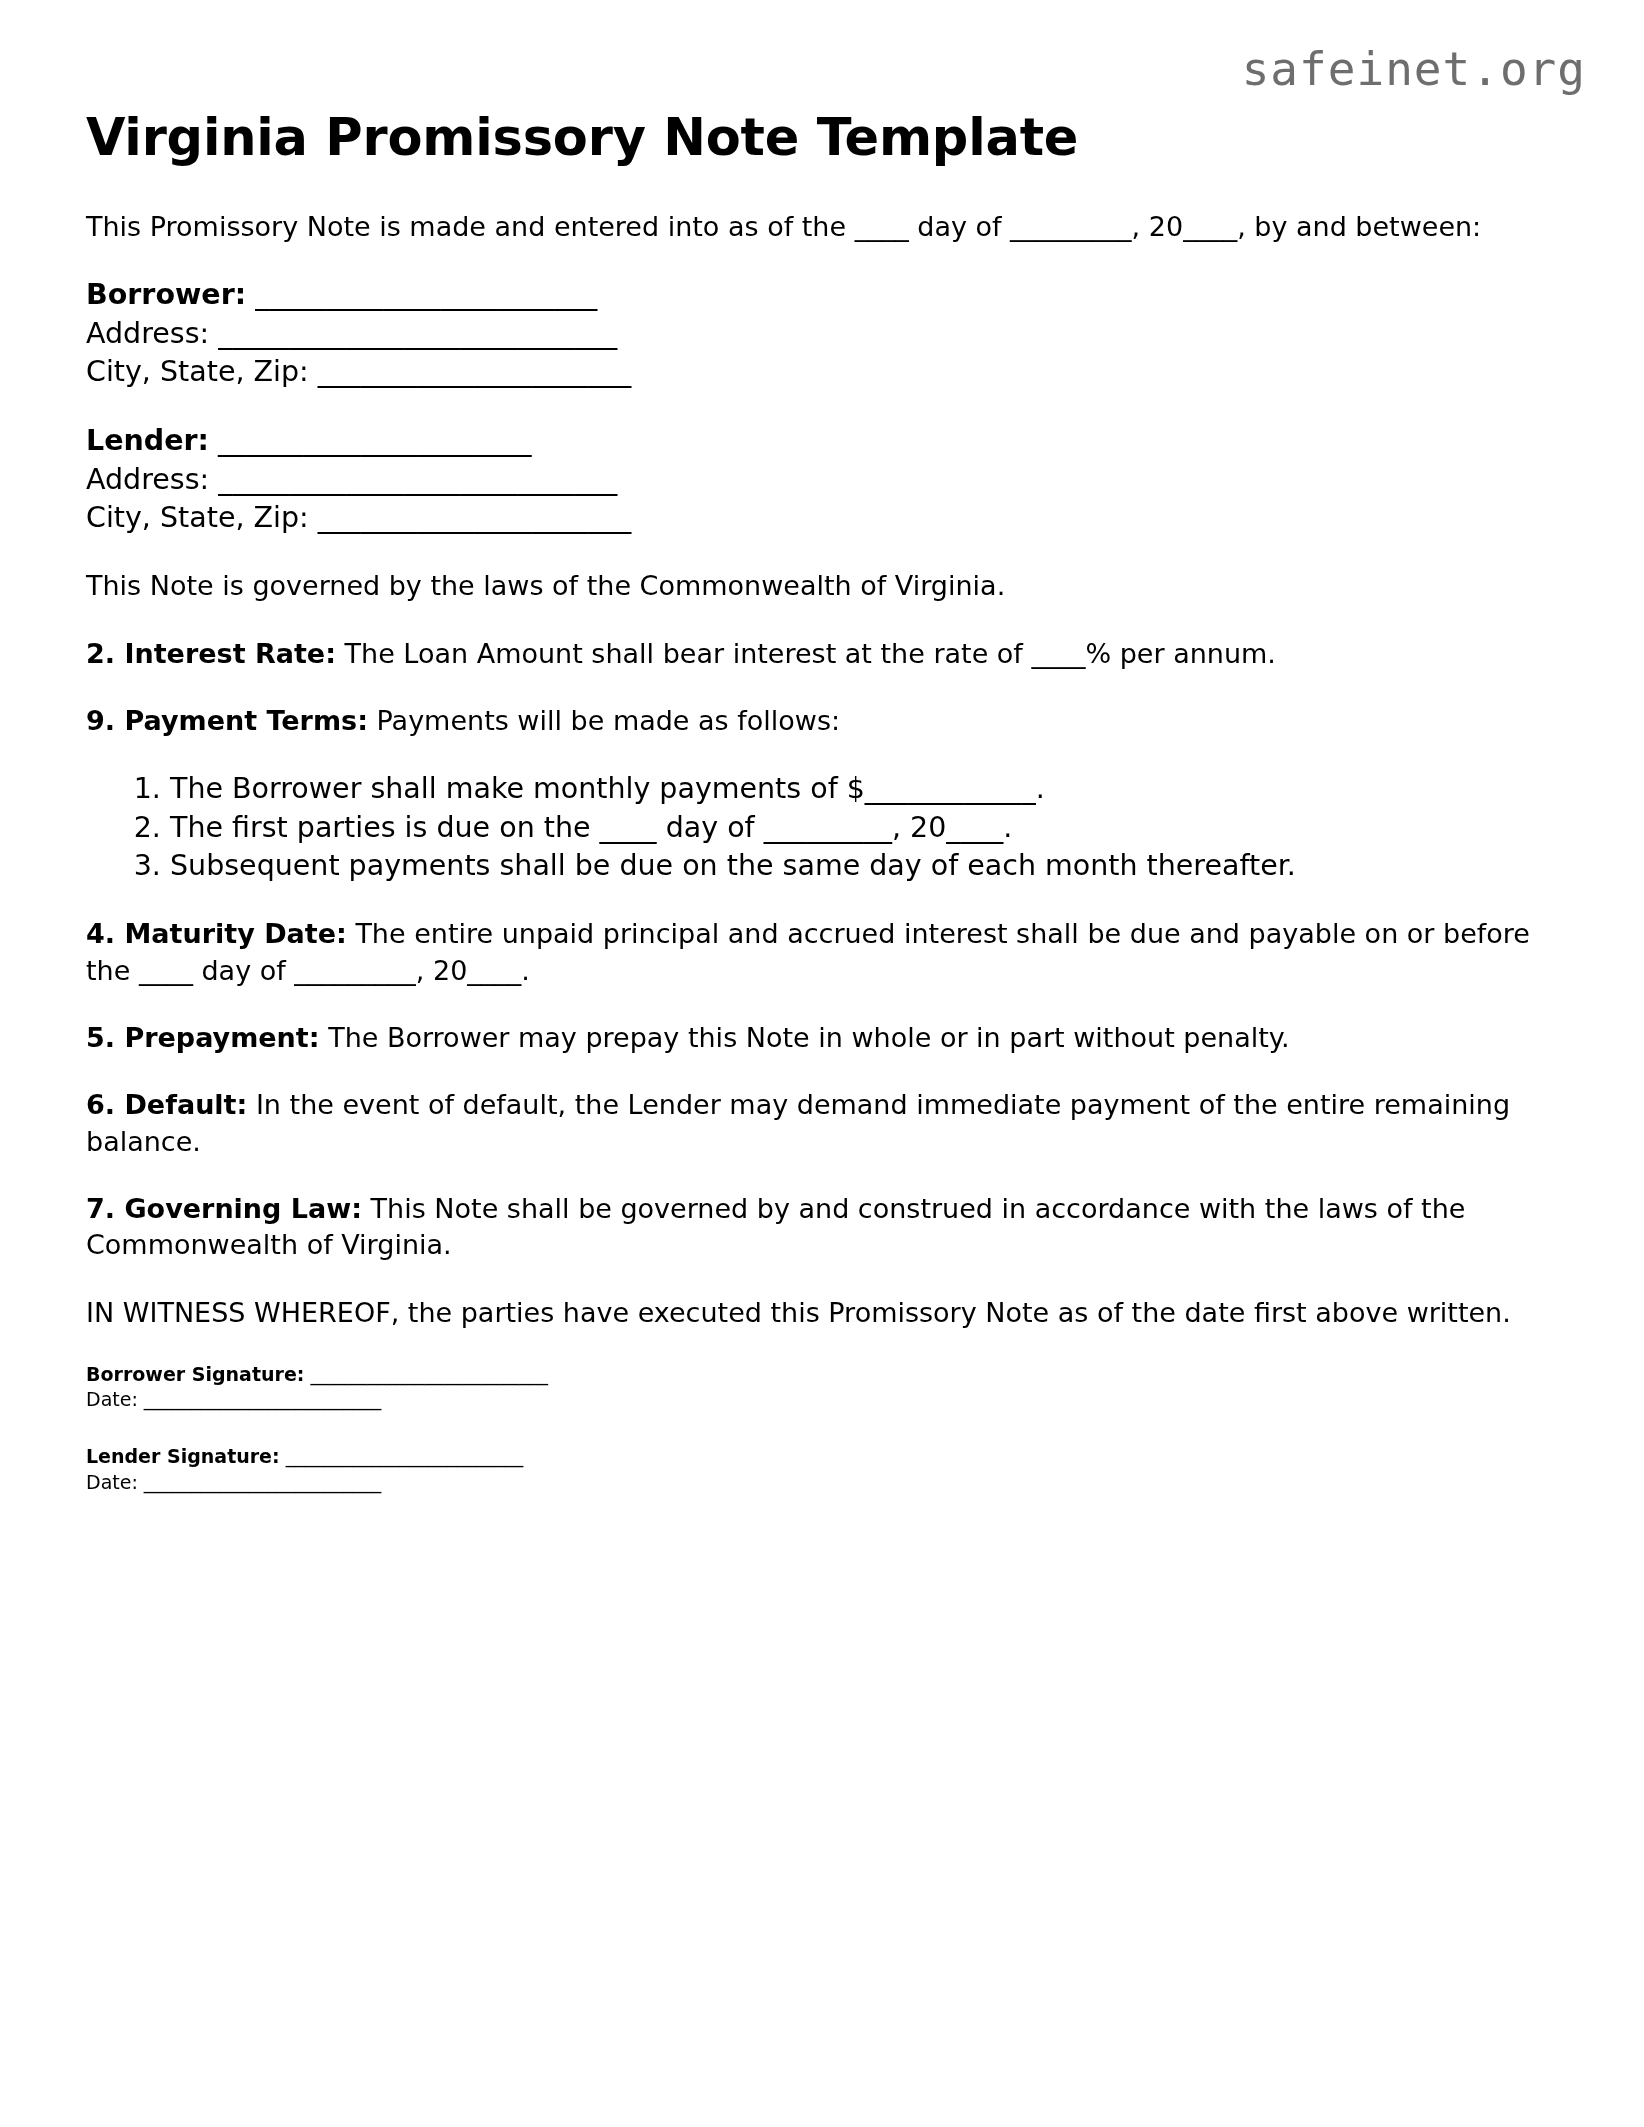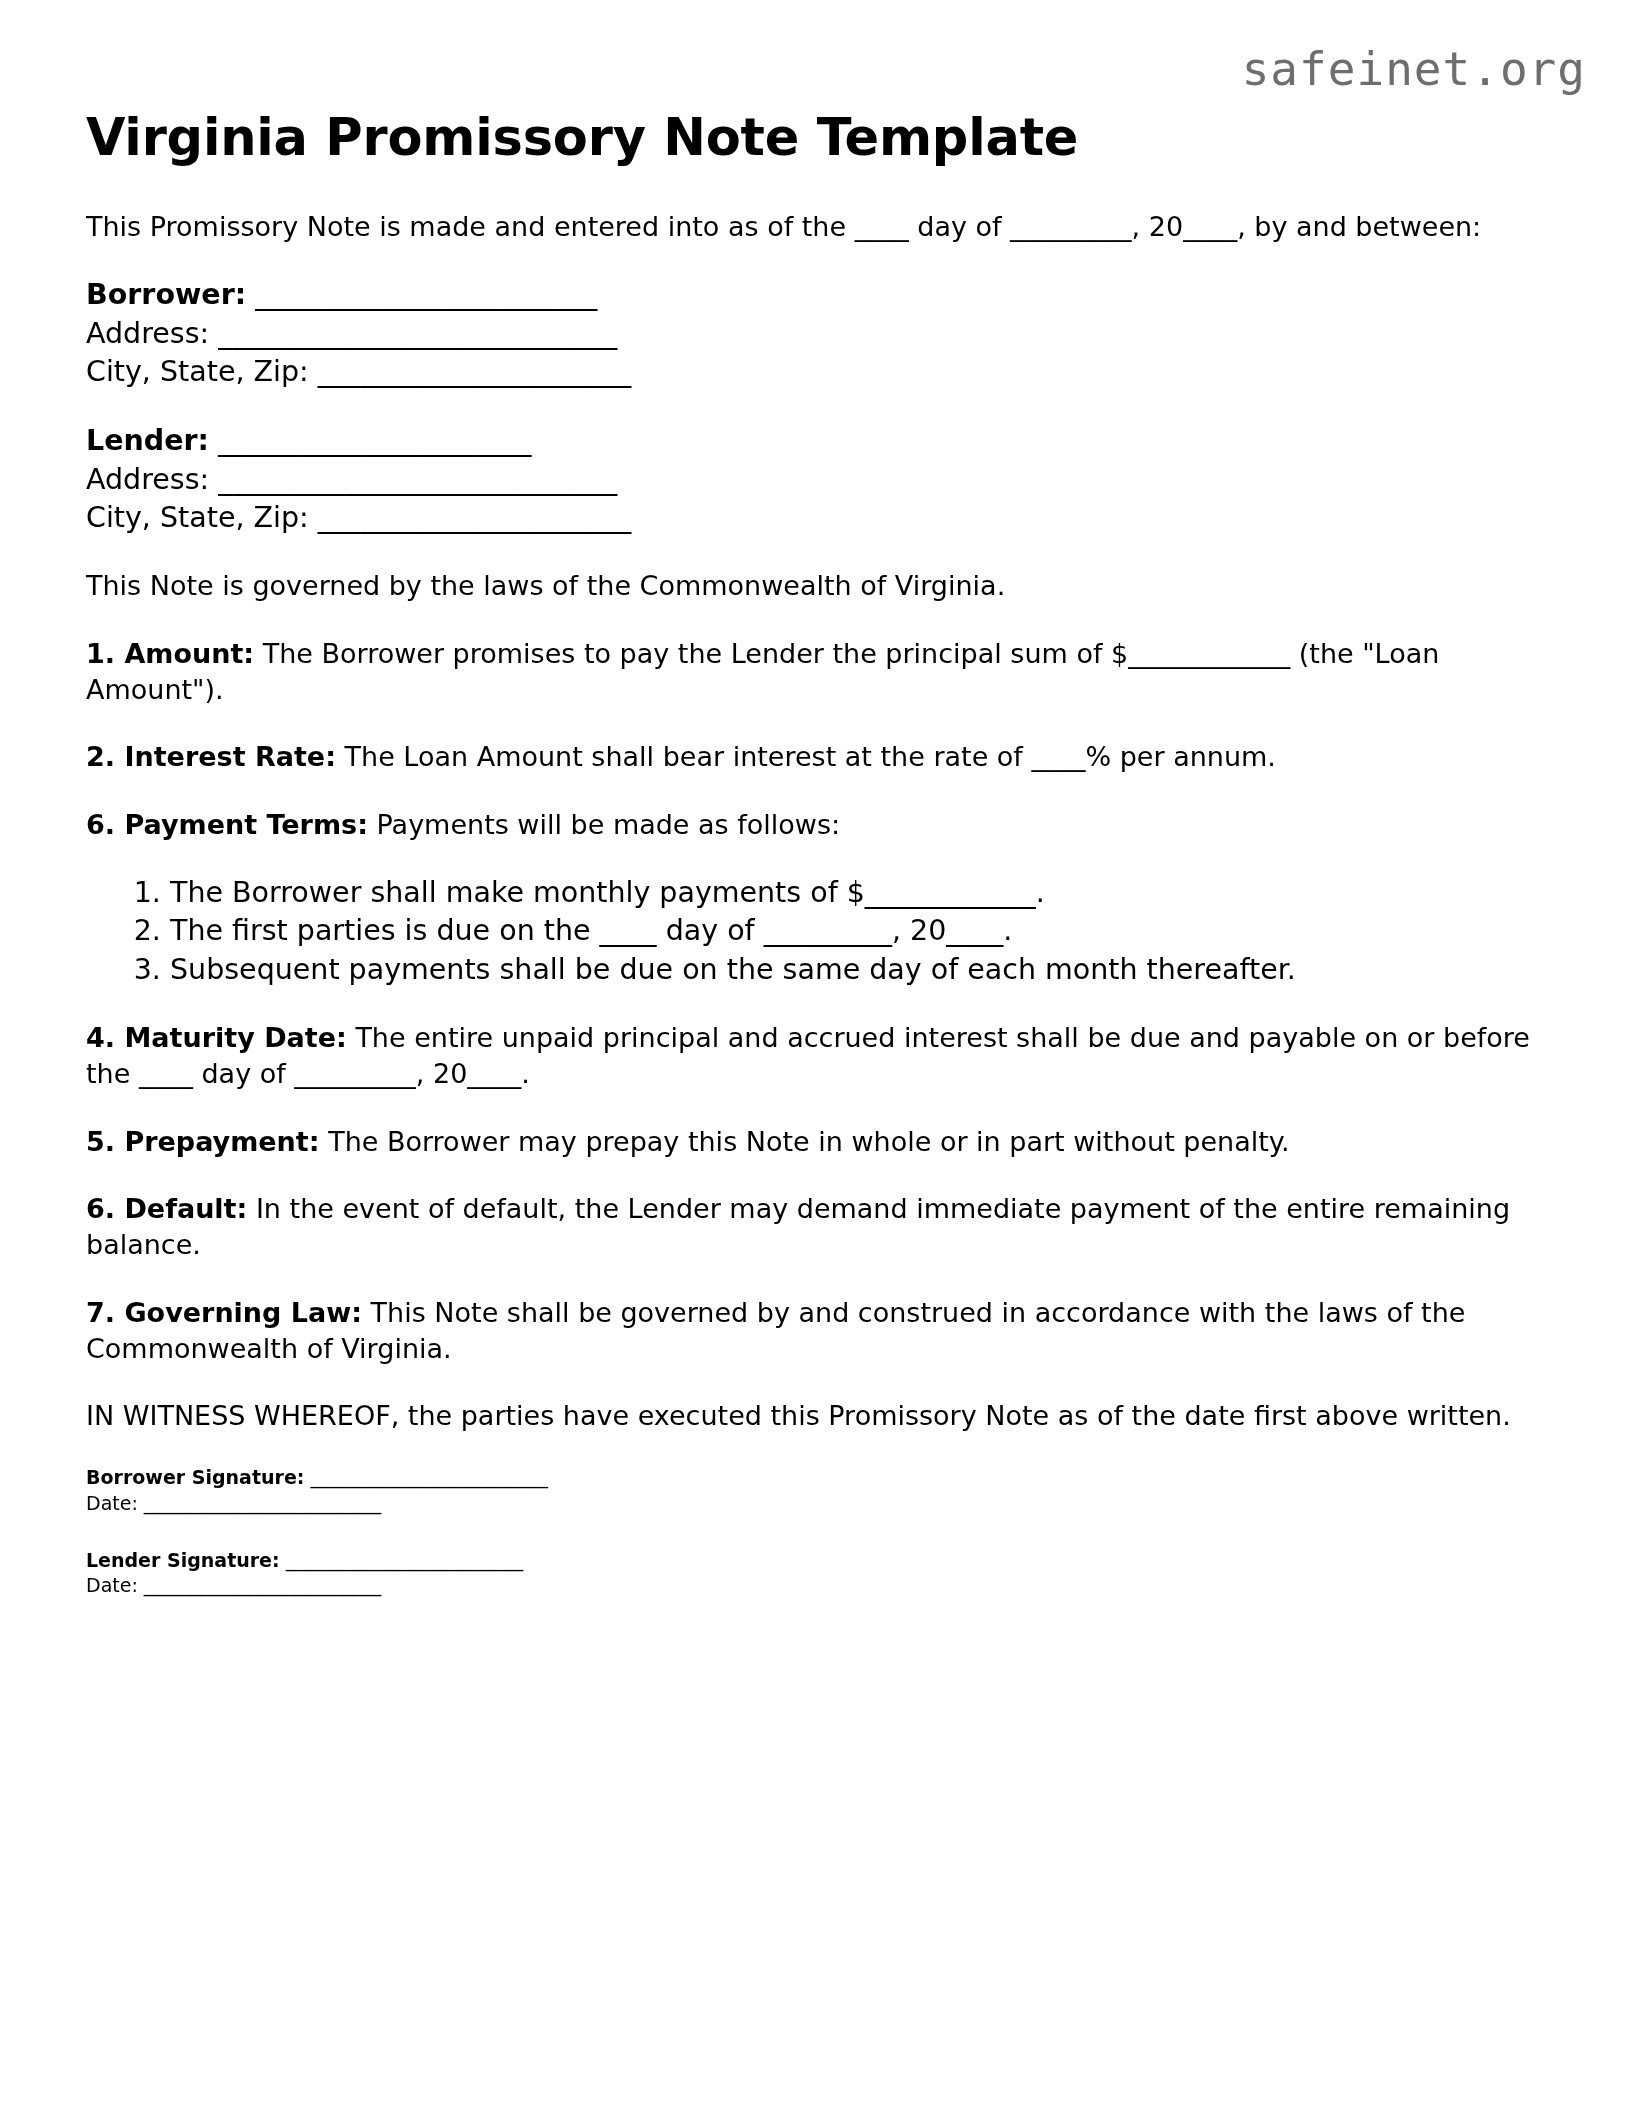--- a/index.html
+++ b/index.html
@@ -96,25 +96,24 @@
     </div>
 
     <div class="block">
       <span class="row"><b>Lender:</b><span class="u"> ______________________</span></span>
       <span class="row"><span>Address:</span><span class="u"> ____________________________</span></span>
       <span class="row"><span>City, State, Zip:</span><span class="u"> ______________________</span></span>
     </div>
 
     <p class="para">This Note is governed by the laws of the Commonwealth of Virginia.</p>
 
-    <p class="para"><b>1. Amount:</b><span> The Borrower promises to pay the Lender the principal sum of $____________ (the "Loan Amount").</span></p>
 
     <p class="para"><b>2. Interest Rate:</b><span> The Loan Amount shall bear interest at the rate of ____% per annum.</span></p>
 
-    <p class="para"><b>6. Payment Terms:</b><span> Payments will be made as follows:</span></p>
+    <p class="para"><b>9. Payment Terms:</b><span> Payments will be made as follows:</span></p>
 
     <ol class="payments">
       <li>The Borrower shall make monthly payments of $____________.</li>
       <li>The first parties is due on the ____ day of _________, 20____.</li>
       <li>Subsequent payments shall be due on the same day of each month thereafter.</li>
     </ol>
 
     <p class="para"><b>4. Maturity Date:</b><span> The entire unpaid principal and accrued interest shall be due and payable on or before the ____ day of _________, 20____.</span></p>
 
     <p class="para"><b>5. Prepayment:</b><span> The Borrower may prepay this Note in whole or in part without penalty.</span></p>

